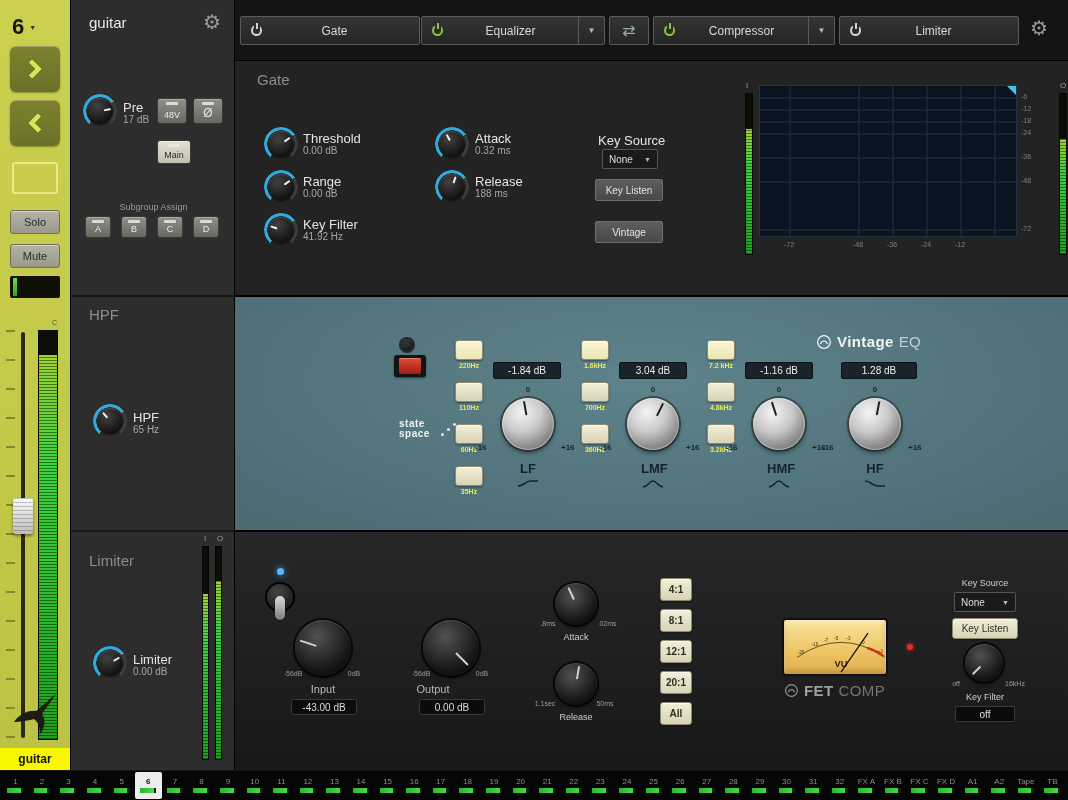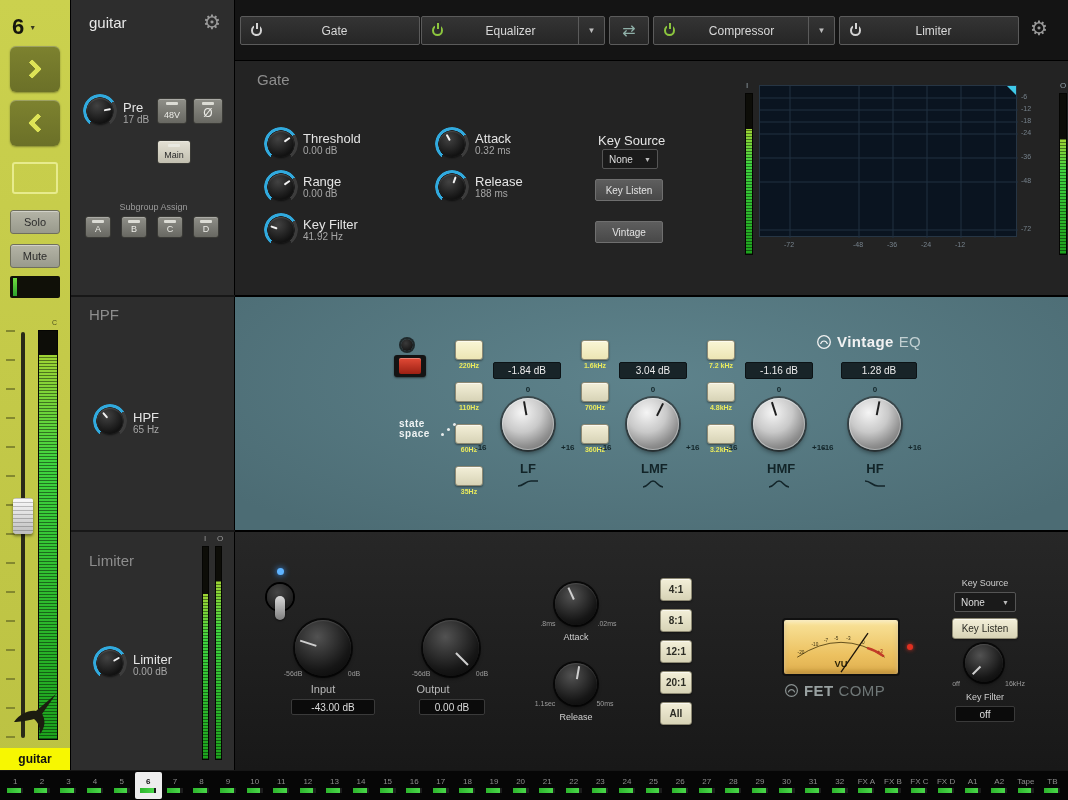--- a/index.html
+++ b/index.html
@@ -90,21 +90,21 @@
 .brand .b-light{font-size:15px;color:#c2d0d2;letter-spacing:.4px}
 .comp-brand .b-bold{color:#99a1a1}.comp-brand .b-light{color:#6f7777}
 
 .comp-panel{position:absolute;left:0;top:530px;width:833px;height:240px;background:linear-gradient(#272727,#181818);border-top:2px solid #000}
 .mini{font-size:7px;color:#9c9c9c;position:absolute;text-align:center}
 .c-label{position:absolute;font-size:11px;color:#b8b8b8;text-align:center}
 .c-small{position:absolute;font-size:9px;color:#cfcfcf;text-align:center}
 .comp-led{position:absolute;width:7px;height:7px;border-radius:50%;background:#5fb4ff;box-shadow:0 0 6px #3f9dff}
 .toggle-base{position:absolute;width:26px;height:26px;border-radius:50%;background:radial-gradient(circle at 40% 32%,#454545,#101010);box-shadow:0 0 0 2px #000}
 .toggle-lever{position:absolute;width:10px;height:24px;border-radius:5px;background:linear-gradient(#dadada,#7e7e7e);box-shadow:0 1px 2px rgba(0,0,0,.6)}
-.vu{position:absolute;left:547px;top:86px;width:118px;height:58px;border-radius:4px;background:linear-gradient(#f9e49c,#ecc160 65%,#dfae4e);border:2px solid #101010;box-shadow:inset 0 2px 4px rgba(255,255,255,.5),inset 0 -3px 5px rgba(120,80,10,.35)}
+.vu{position:absolute;left:547px;top:86px;width:106px;height:58px;border-radius:4px;background:linear-gradient(#f9e49c,#ecc160 65%,#dfae4e);border:2px solid #101010;box-shadow:inset 0 2px 4px rgba(255,255,255,.5),inset 0 -3px 5px rgba(120,80,10,.35)}
 .clip-led{position:absolute;width:6px;height:6px;border-radius:50%;background:#e03020;box-shadow:0 0 4px #e03020}
 
 .bottom-bar{position:absolute;left:0;top:770px;width:1068px;height:30px;background:#060606;display:flex;align-items:center;padding:0 2px;border-top:1px solid #161616}
 .bb-item{flex:1;height:27px;display:flex;flex-direction:column;align-items:center;justify-content:center;gap:2px;border-radius:2px}
 .bb-item.selected{background:#ededed}
 .bb-label{font-size:8px;color:#8d8d8d;line-height:8px;white-space:nowrap}
 .bb-item.selected .bb-label{color:#111;font-weight:bold}
 .bb-meter{width:16px;height:5px;background:#1d1d1d;position:relative;overflow:hidden}
 .bb-fill{position:absolute;left:0;top:0;bottom:0;width:85%;background:linear-gradient(to right,#2db52d,#49d849)}
 </style>
@@ -390,21 +390,21 @@
         <div class="toggle-base" style="left:32px;top:52px"></div>
         <div class="toggle-lever" style="left:40px;top:64px"></div>
       </div>
 
       <div class="cknob" style="left:60px;top:88px;width:56px;height:56px;--p:-72deg">
           <i class="ptr"></i>
         </div>
       <span class="mini" style="left:38px;top:138px;width:40px">-56dB</span>
       <span class="mini" style="left:102px;top:138px;width:34px">0dB</span>
       <span class="c-label" style="left:58px;top:151px;width:60px">Input</span>
-      <div class="pill dark" style="left:56px;top:167px;width:84px;height:16px">-43.00 dB</div>
+      <div class="pill dark" style="left:56px;top:167px;width:66px;height:16px">-43.00 dB</div>
 
       <div class="cknob" style="left:188px;top:88px;width:56px;height:56px;--p:135deg">
           <i class="ptr"></i>
         </div>
       <span class="mini" style="left:166px;top:138px;width:40px">-56dB</span>
       <span class="mini" style="left:230px;top:138px;width:34px">0dB</span>
       <span class="c-label" style="left:168px;top:151px;width:60px">Output</span>
       <div class="pill dark" style="left:184px;top:167px;width:66px;height:16px">0.00 dB</div>
 
       <div class="cknob" style="left:320px;top:51px;width:42px;height:42px;--p:-25deg">

